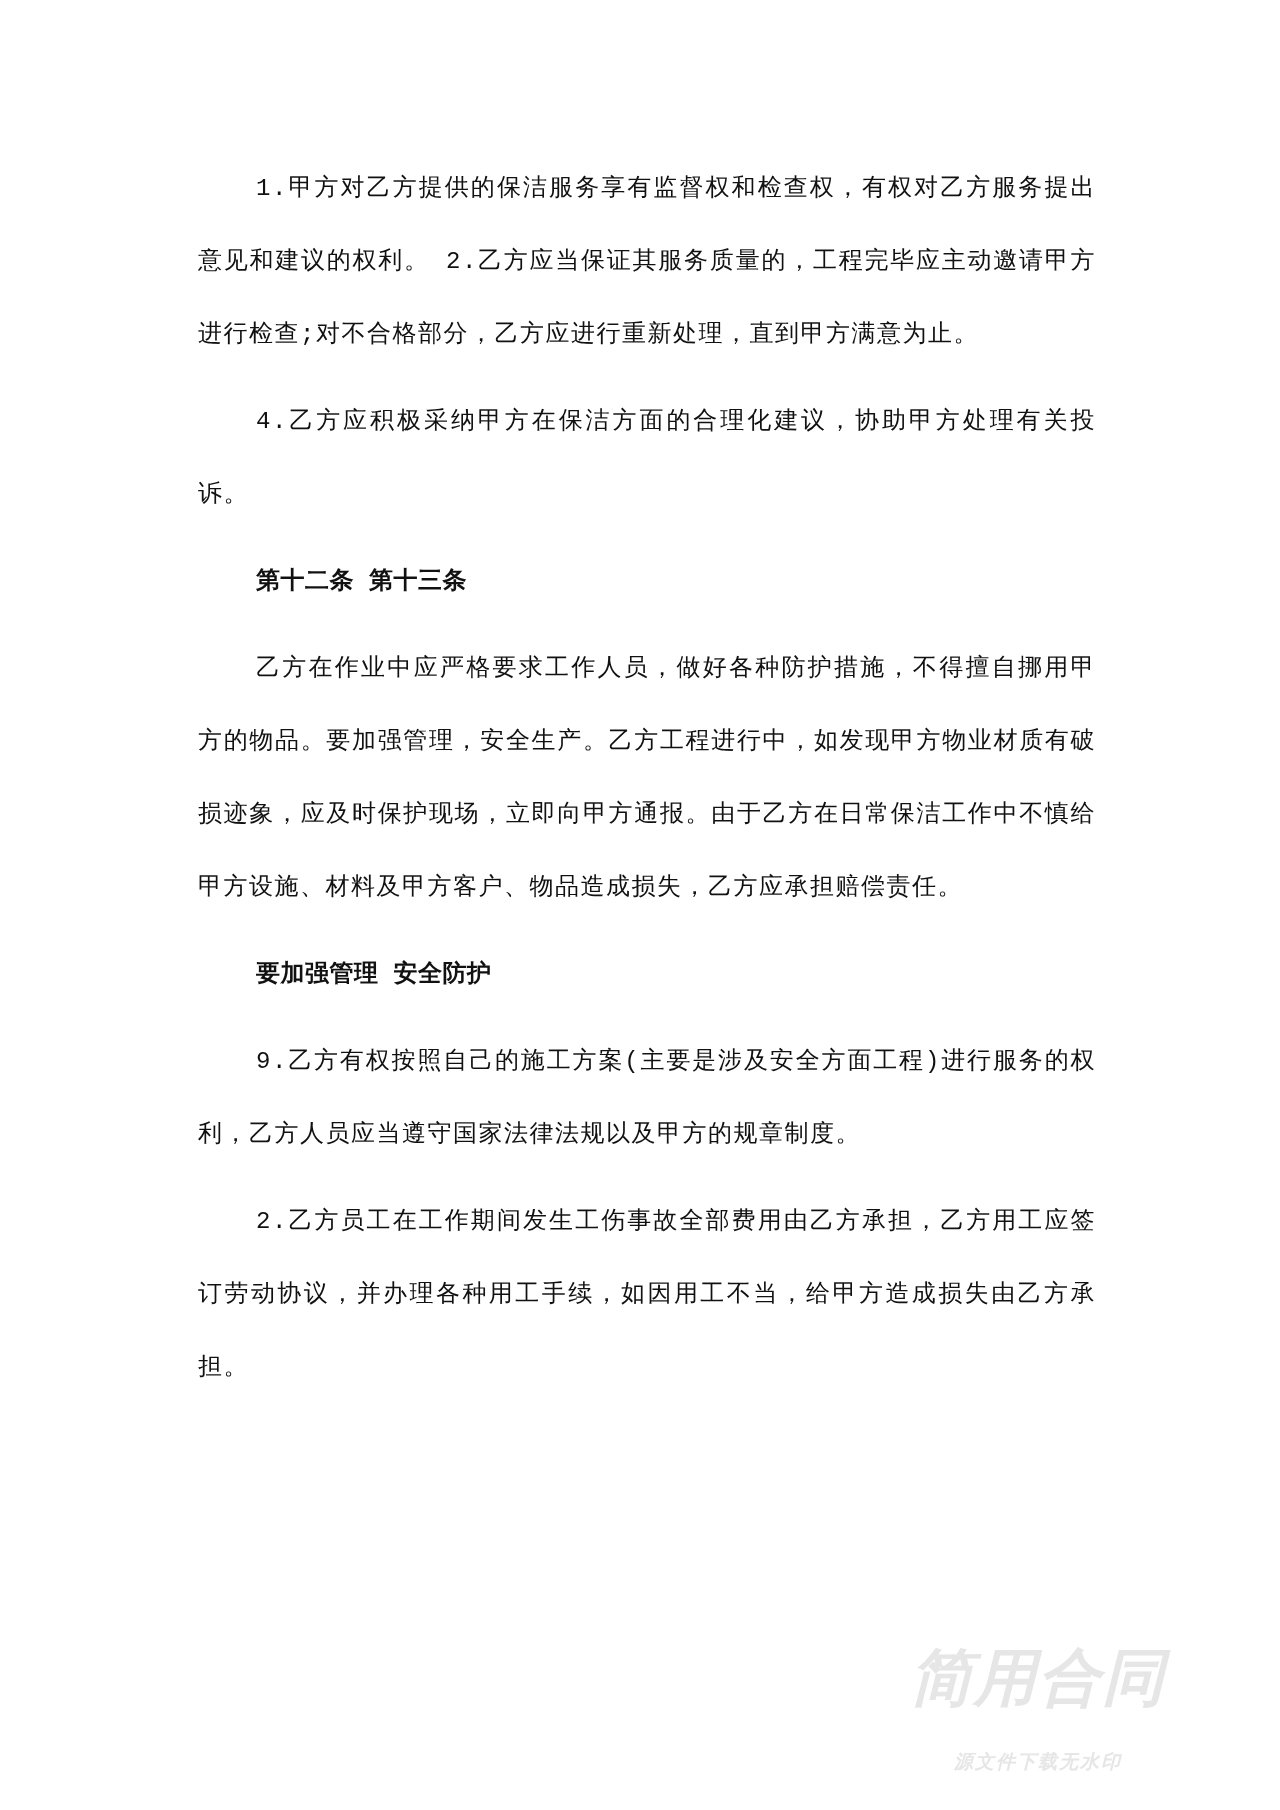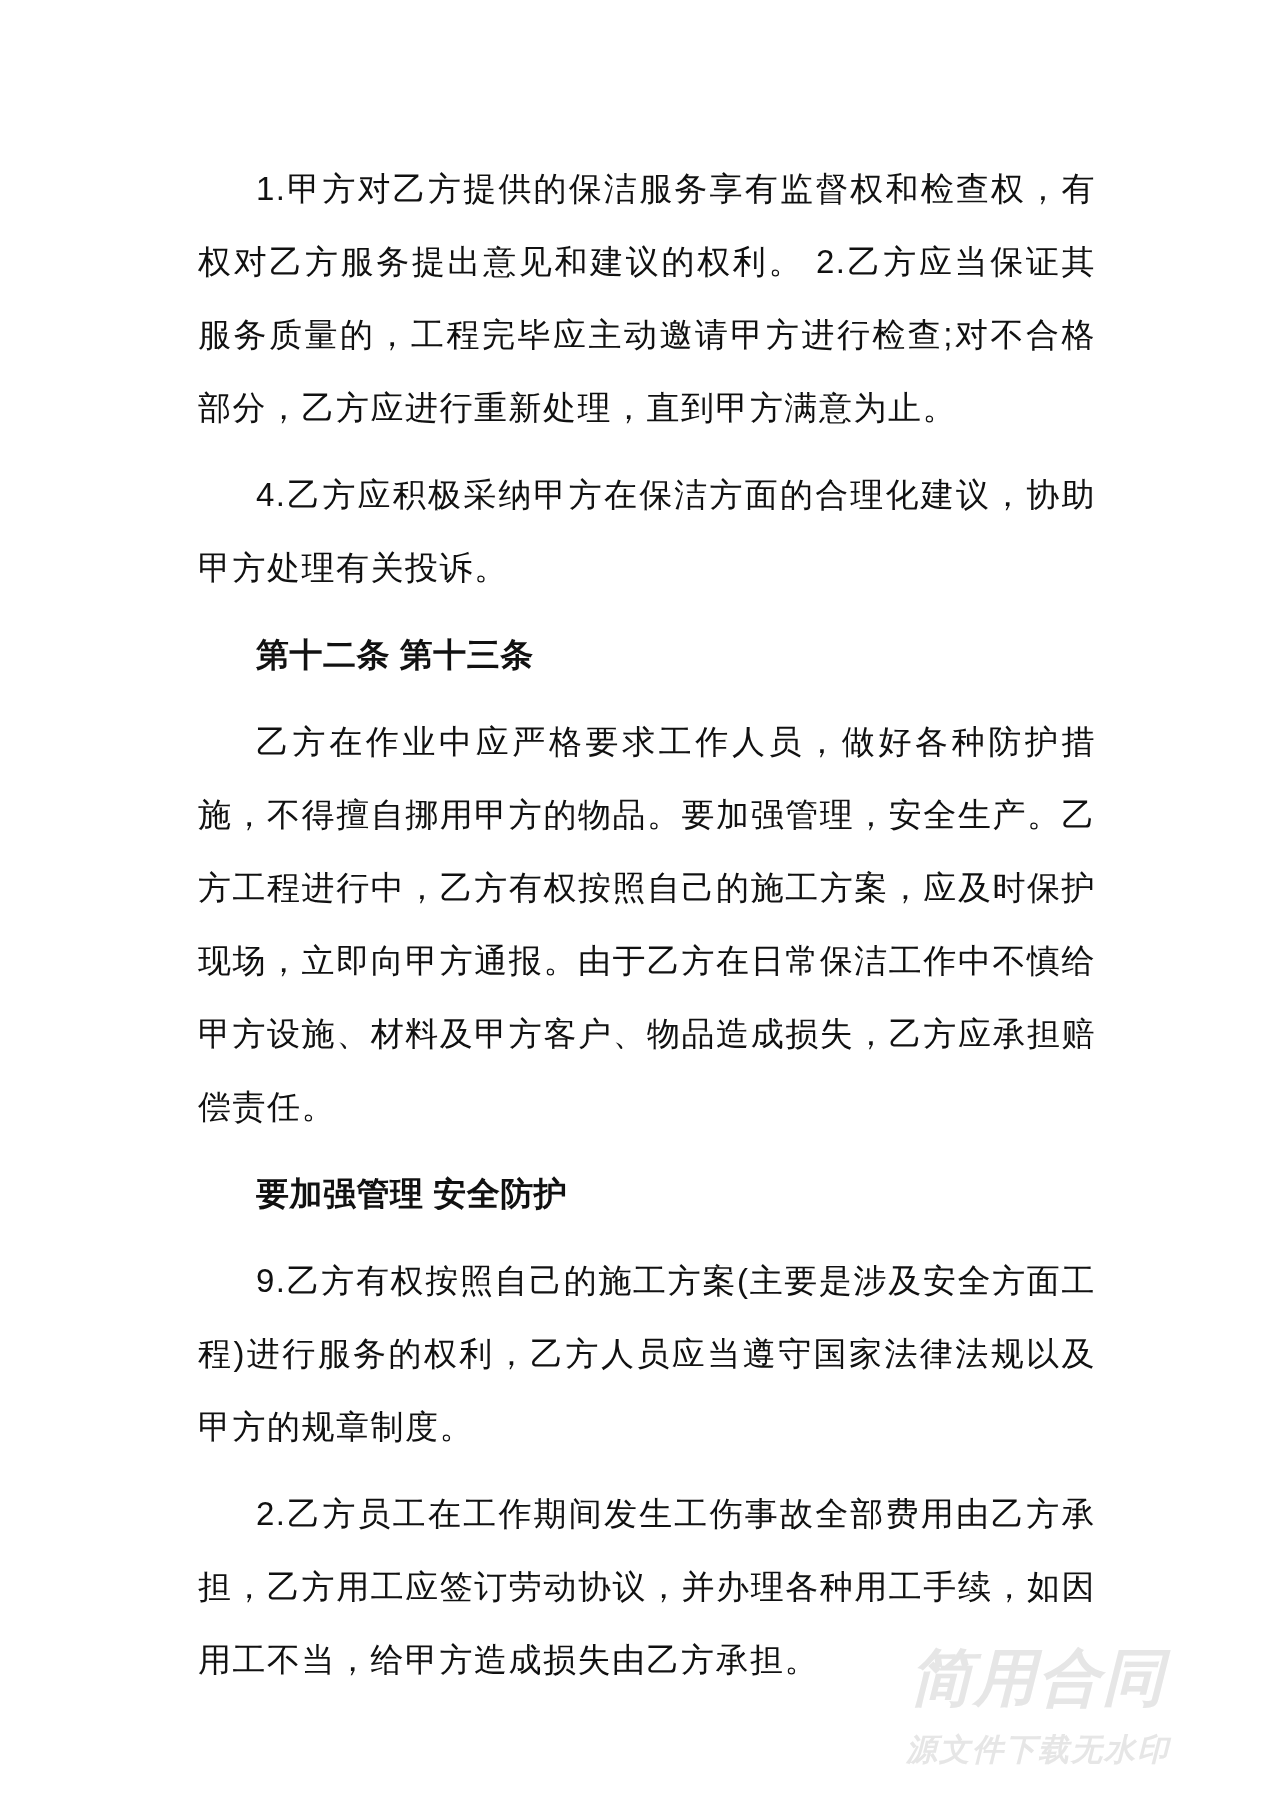--- a/index.html
+++ b/index.html
@@ -3,49 +3,49 @@
 <meta charset="utf-8">
 <style>
   html, body { margin: 0; padding: 0; background: #ffffff; }
   body { width: 1280px; height: 1810px; position: relative; overflow: hidden; }
   .page {
     position: absolute; left: 0; top: 0; width: 1280px; height: 1810px;
     background: #ffffff;
   }
   .content {
     position: absolute; left: 198px; top: 152px; width: 898px;
-    font-family: Liberation Sans, sans-serif;
+    font-family: Liberation Mono, monospace;
     color: #111111;
-    font-size: 33px;
+    font-size: 24px;
     line-height: 73px;
     letter-spacing: 1.5px;
   }
   .para { margin: 0 0 14px 0; text-indent: 58px; text-align: justify; }
   .heading {
     margin: 0 0 14px 0; text-indent: 58px; font-weight: bold;
     letter-spacing: 0.5px;
   }
   .watermark {
     position: absolute; left: 888px; top: 1643px; width: 300px;
     color: #e6e6e6; font-family: "DejaVu Sans", sans-serif;
     font-weight: bold; font-style: italic; text-align: center;
     pointer-events: none;
   }
   .wm-main { font-size: 62px; line-height: 70px; letter-spacing: 2px; }
-  .wm-sub { font-size: 31px; line-height: 40px; margin-top: 16px; letter-spacing: 2px; }
+  .wm-sub { font-size: 19px; line-height: 40px; margin-top: 28px; letter-spacing: 2px; }
 </style>
 </head>
 <body>
 
 <div class="page">
   <div class="content">
     <p class="para">1.甲方对乙方提供的保洁服务享有监督权和检查权，有权对乙方服务提出意见和建议的权利。 2.乙方应当保证其服务质量的，工程完毕应主动邀请甲方进行检查;对不合格部分，乙方应进行重新处理，直到甲方满意为止。</p>
     <p class="para">4.乙方应积极采纳甲方在保洁方面的合理化建议，协助甲方处理有关投诉。</p>
     <p class="heading">第十二条 第十三条</p>
-    <p class="para">乙方在作业中应严格要求工作人员，做好各种防护措施，不得擅自挪用甲方的物品。要加强管理，安全生产。乙方工程进行中，乙方有权按照自己的施工方案，应及时保护现场，立即向甲方通报。由于乙方在日常保洁工作中不慎给甲方设施、材料及甲方客户、物品造成损失，乙方应承担赔偿责任。</p>
+    <p class="para">乙方在作业中应严格要求工作人员，做好各种防护措施，不得擅自挪用甲方的物品。要加强管理，安全生产。乙方工程进行中，如发现甲方物业材质有破损迹象，应及时保护现场，立即向甲方通报。由于乙方在日常保洁工作中不慎给甲方设施、材料及甲方客户、物品造成损失，乙方应承担赔偿责任。</p>
     <p class="heading">要加强管理 安全防护</p>
     <p class="para">9.乙方有权按照自己的施工方案(主要是涉及安全方面工程)进行服务的权利，乙方人员应当遵守国家法律法规以及甲方的规章制度。</p>
     <p class="para">2.乙方员工在工作期间发生工伤事故全部费用由乙方承担，乙方用工应签订劳动协议，并办理各种用工手续，如因用工不当，给甲方造成损失由乙方承担。</p>
   </div>
 
   <div class="watermark">
     <div class="wm-main">简用合同</div>
     <div class="wm-sub">源文件下载无水印</div>
   </div>
 </div>

